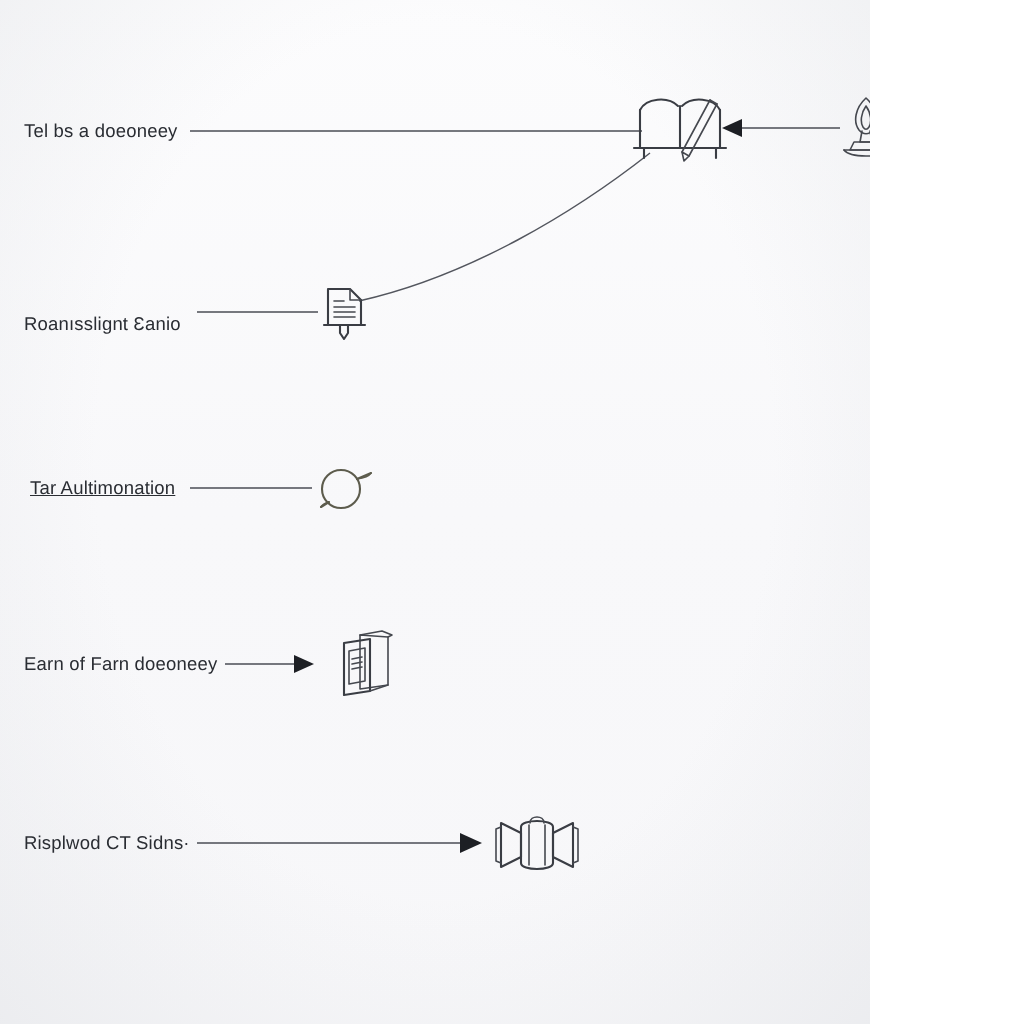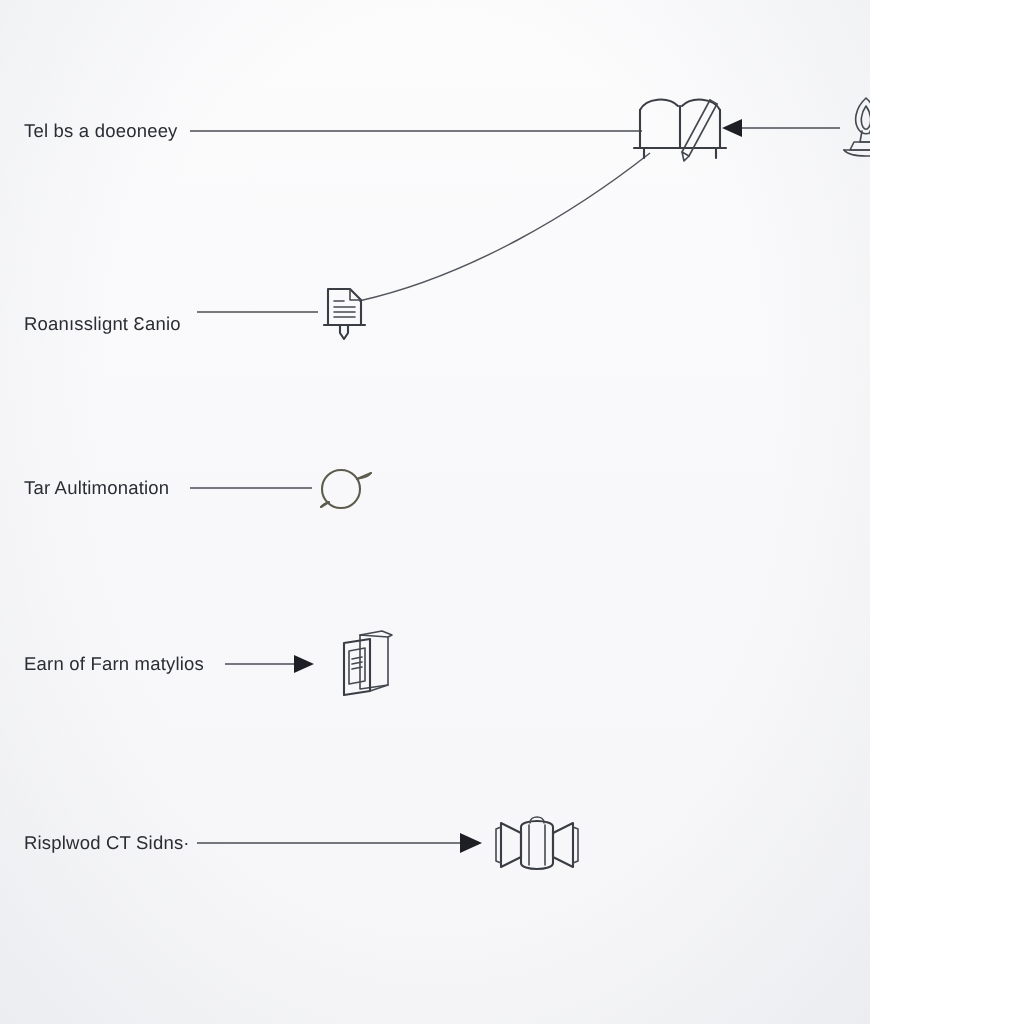--- a/index.html
+++ b/index.html
@@ -183,19 +183,19 @@
 
       <path class="ink-thin" d="M -7 -22 C -7 -30 7 -30 7 -22"></path>
     </g>
 
   </svg>
 
   <div class="row-label" style="left:24px; top:131px;">Tel bs a doeoneey</div>
 
   <div class="row-label" style="left:24px; top:324px;">Roanısslignt Ɛanio</div>
 
-  <div class="row-label" style="left:24px; top:488px;">Tar Aultimonation</div>
-
-  <div class="row-label" style="left:24px; top:664px;">Earn of Farn matylios</div>
+  <div class="row-label" style="left:30px; top:488px;text-decoration:underline;">Tar Aultimonation</div>
+
+  <div class="row-label" style="left:24px; top:664px;">Earn of Farn doeoneey</div>
 
   <div class="row-label" style="left:24px; top:843px;">Risplwod CT Sidns·</div>
 
 </div>
 
 </body></html>

